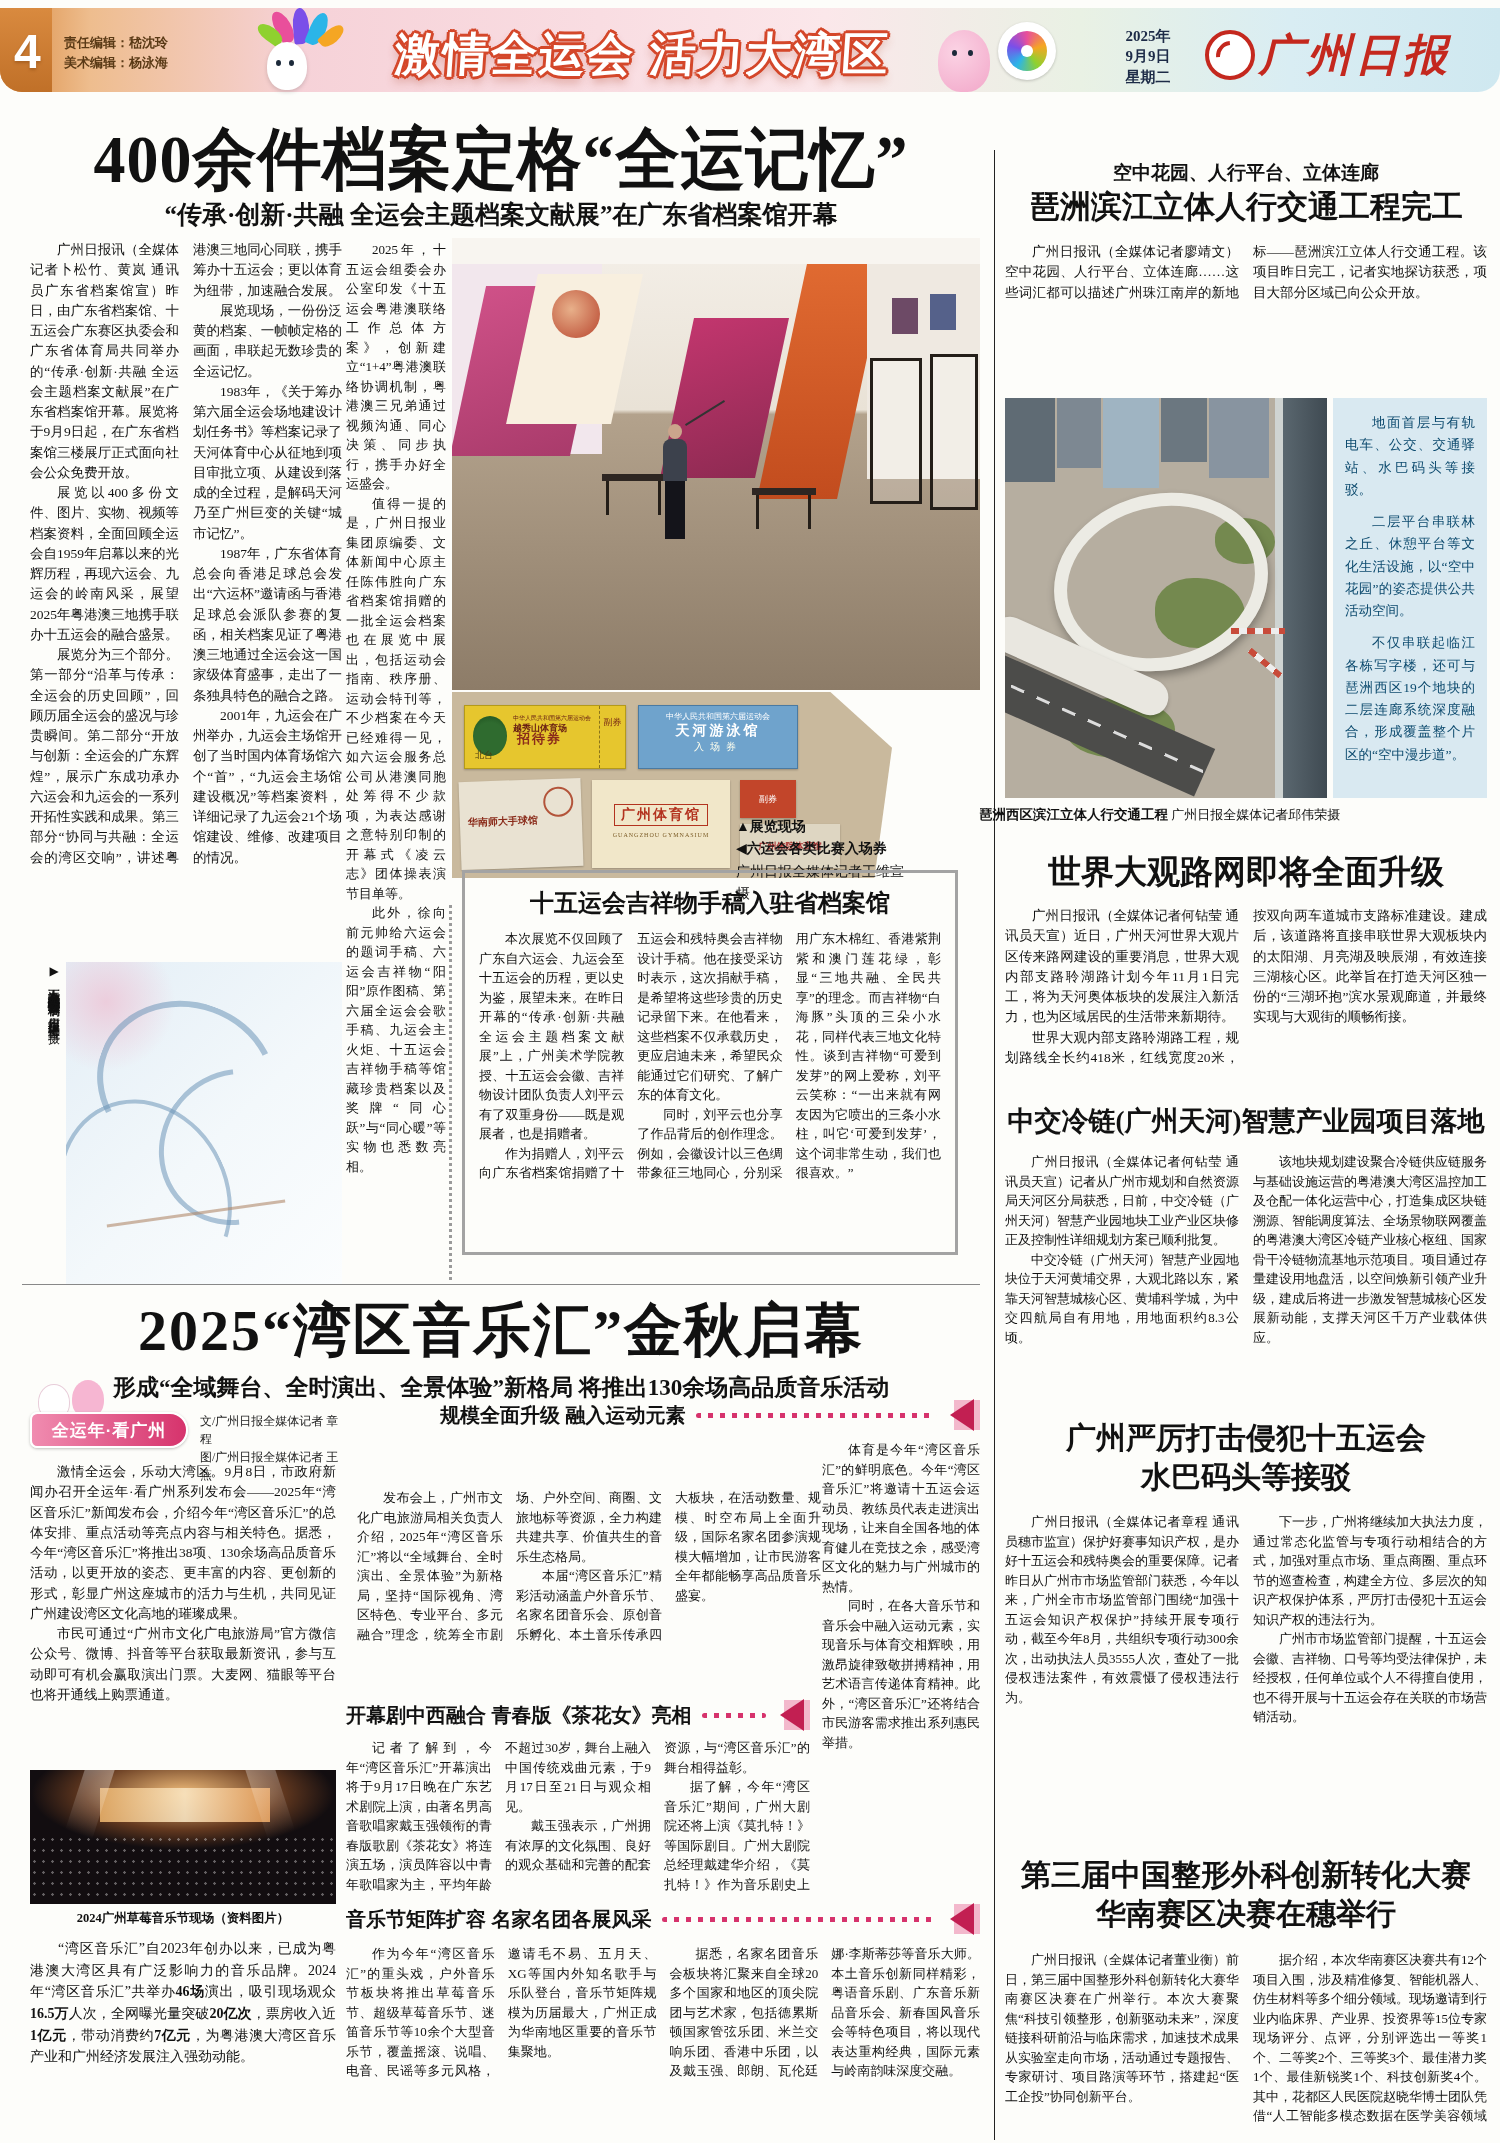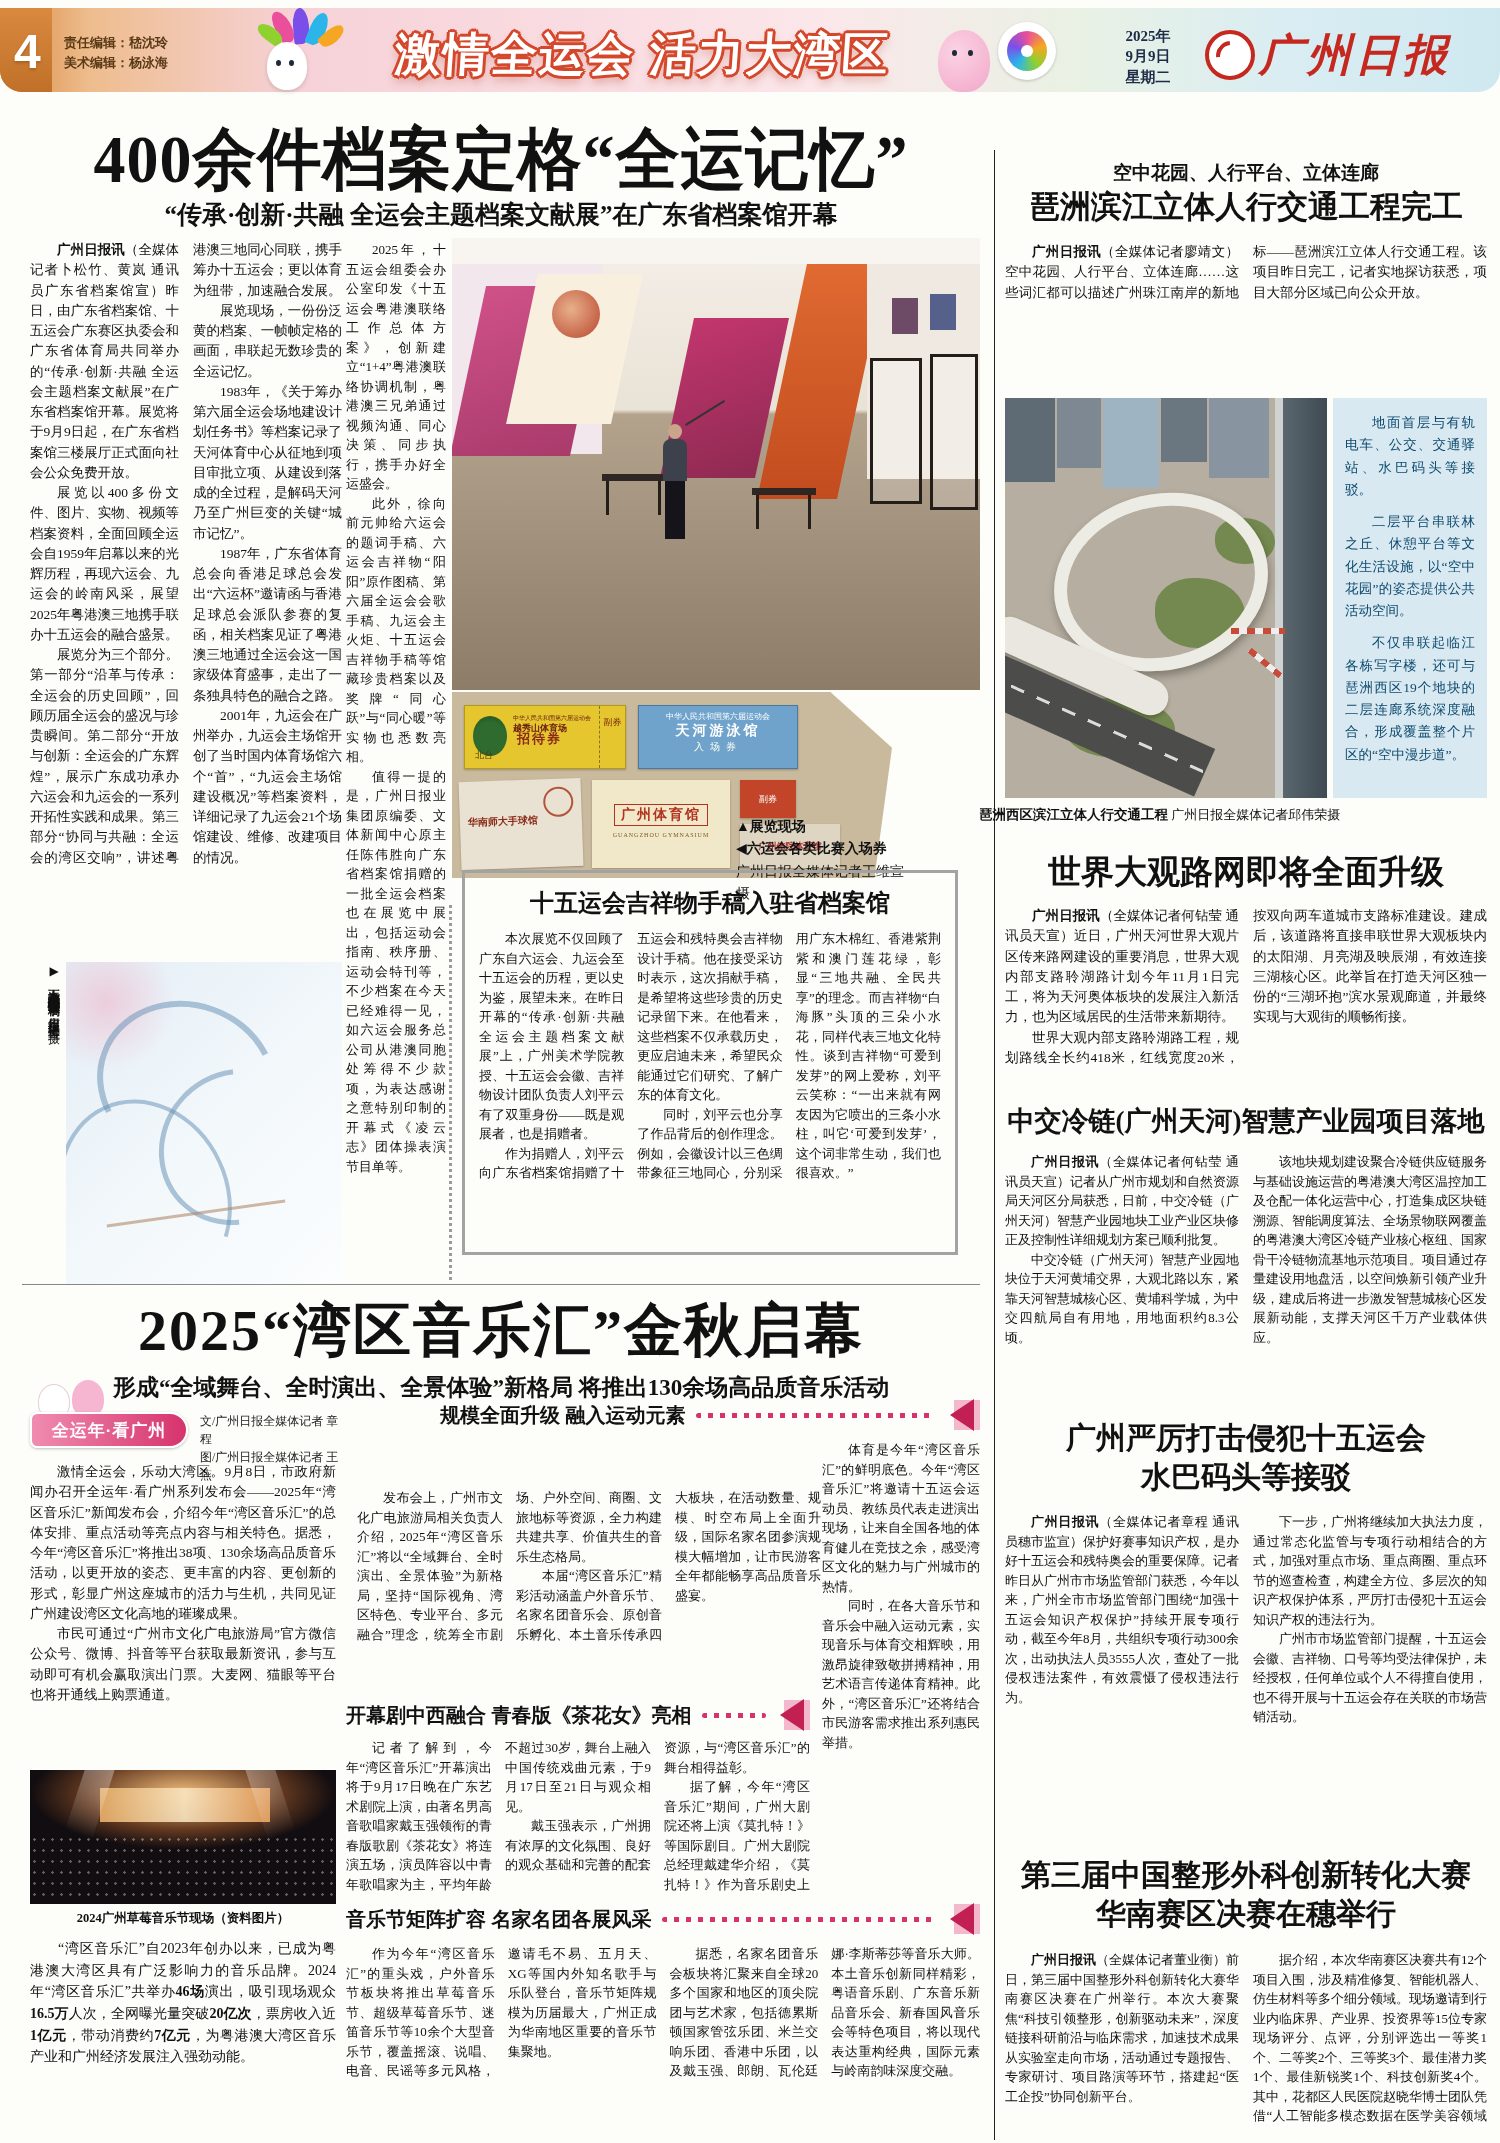--- a/index.html
+++ b/index.html
@@ -28,21 +28,21 @@
   #mast{left:1205px;top:18px;width:280px;}
   #mastcircle{position:absolute;left:0;top:4px;width:42px;height:42px;border:4px solid #c4281e;border-radius:50%;background:#fff;}
   #mastcircle i{position:absolute;left:7px;top:7px;width:22px;height:22px;border-radius:50%;border:4px solid transparent;border-left-color:#c4281e;transform:rotate(40deg);}
   #mastname{position:absolute;left:54px;top:0;font:900 44px "Liberation Serif",serif;font-style:italic;color:#c4281e;letter-spacing:4px;white-space:nowrap;}
   
   .kick{font:700 19px "Liberation Serif",serif;text-align:center;}
   .hl-serif{font-family:"Liberation Serif",serif;font-weight:900;}
   .hl-sans{font-family:"Liberation Sans",sans-serif;font-weight:900;}
   .body-txt{font-size:13.5px;line-height:1.5;text-align:justify;overflow:hidden;}
   .body-txt p{margin:0;text-indent:2em;}
-  .lead-b{font-weight:700;}
+  .lead-b{font-weight:400;}
   .cols2{column-count:2;column-gap:14px;}
   .cols3{column-count:3;column-gap:13px;}
   .cols4{column-count:4;column-gap:13px;}
   
   #hl1{left:22px;top:116px;width:958px;text-align:center;font-size:64px;letter-spacing:1px;transform:scaleY(1.05);}
   #sub1{left:22px;top:198px;width:958px;text-align:center;font:700 25px "Liberation Serif",serif;}
   #a1col12{left:30px;top:240px;width:312px;height:722px;}
   #a1col3{left:346px;top:240px;width:100px;height:1040px;font-size:13px;}
   
   #photo1{left:452px;top:238px;width:528px;height:452px;overflow:hidden;
@@ -207,22 +207,22 @@
     <p><b class="lead-b">广州日报讯</b><span>（全媒体记者卜松竹、黄岚 通讯员广东省档案馆宣）昨日，由广东省档案馆、十五运会广东赛区执委会和广东省体育局共同举办的“传承·创新·共融 全运会主题档案文献展”在广东省档案馆开幕。展览将于9月9日起，在广东省档案馆三楼展厅正式面向社会公众免费开放。</span></p>
     <p>展览以400多份文件、图片、实物、视频等档案资料，全面回顾全运会自1959年启幕以来的光辉历程，再现六运会、九运会的岭南风采，展望2025年粤港澳三地携手联办十五运会的融合盛景。</p>
     <p>展览分为三个部分。第一部分“沿革与传承：全运会的历史回顾”，回顾历届全运会的盛况与珍贵瞬间。第二部分“开放与创新：全运会的广东辉煌”，展示广东成功承办六运会和九运会的一系列开拓性实践和成果。第三部分“协同与共融：全运会的湾区交响”，讲述粤港澳三地同心同联，携手筹办十五运会；更以体育为纽带，加速融合发展。</p>
     <p>展览现场，一份份泛黄的档案、一帧帧定格的画面，串联起无数珍贵的全运记忆。</p>
     <p>1983年，《关于筹办第六届全运会场地建设计划任务书》等档案记录了天河体育中心从征地到项目审批立项、从建设到落成的全过程，是解码天河乃至广州巨变的关键“城市记忆”。</p>
     <p>1987年，广东省体育总会向香港足球总会发出“六运杯”邀请函与香港足球总会派队参赛的复函，相关档案见证了粤港澳三地通过全运会这一国家级体育盛事，走出了一条独具特色的融合之路。</p>
     <p>2001年，九运会在广州举办，九运会主场馆开创了当时国内体育场馆六个“首”，“九运会主场馆建设概况”等档案资料，详细记录了九运会21个场馆建设、维修、改建项目的情况。</p>
   </div>
   <div id="a1col3" class="abs body-txt">
     <p>2025年，十五运会组委会办公室印发《十五运会粤港澳联络工作总体方案》，创新建立“1+4”粤港澳联络协调机制，粤港澳三兄弟通过视频沟通、同心决策、同步执行，携手办好全运盛会。</p>
+    <p>值得一提的是，广州日报业集团原编委、文体新闻中心原主任陈伟胜向广东省档案馆捐赠的一批全运会档案也在展览中展出，包括运动会指南、秩序册、运动会特刊等，不少档案在今天已经难得一见，如六运会服务总公司从港澳同胞处筹得不少款项，为表达感谢之意特别印制的开幕式《凌云志》团体操表演节目单等。</p>
     <p>此外，徐向前元帅给六运会的题词手稿、六运会吉祥物“阳阳”原作图稿、第六届全运会会歌手稿、九运会主火炬、十五运会吉祥物手稿等馆藏珍贵档案以及奖牌“同心跃”与“同心暖”等实物也悉数亮相。</p>
-    <p>值得一提的是，广州日报业集团原编委、文体新闻中心原主任陈伟胜向广东省档案馆捐赠的一批全运会档案也在展览中展出，包括运动会指南、秩序册、运动会特刊等，不少档案在今天已经难得一见，如六运会服务总公司从港澳同胞处筹得不少款项，为表达感谢之意特别印制的开幕式《凌云志》团体操表演节目单等。</p>
   </div>
 
   <div id="photo1" class="abs">
     <div class="abs" id="p1ceil"></div>
     <div class="abs" id="p1wallL"></div>
     <div class="abs skew" id="p1panelA"></div>
     <div class="abs skew" id="p1panelB"></div>
     <div class="abs" id="p1dot"></div>
     <div class="abs skew" id="p1panelC"></div>
     <div class="abs skew" id="p1orange"></div>

